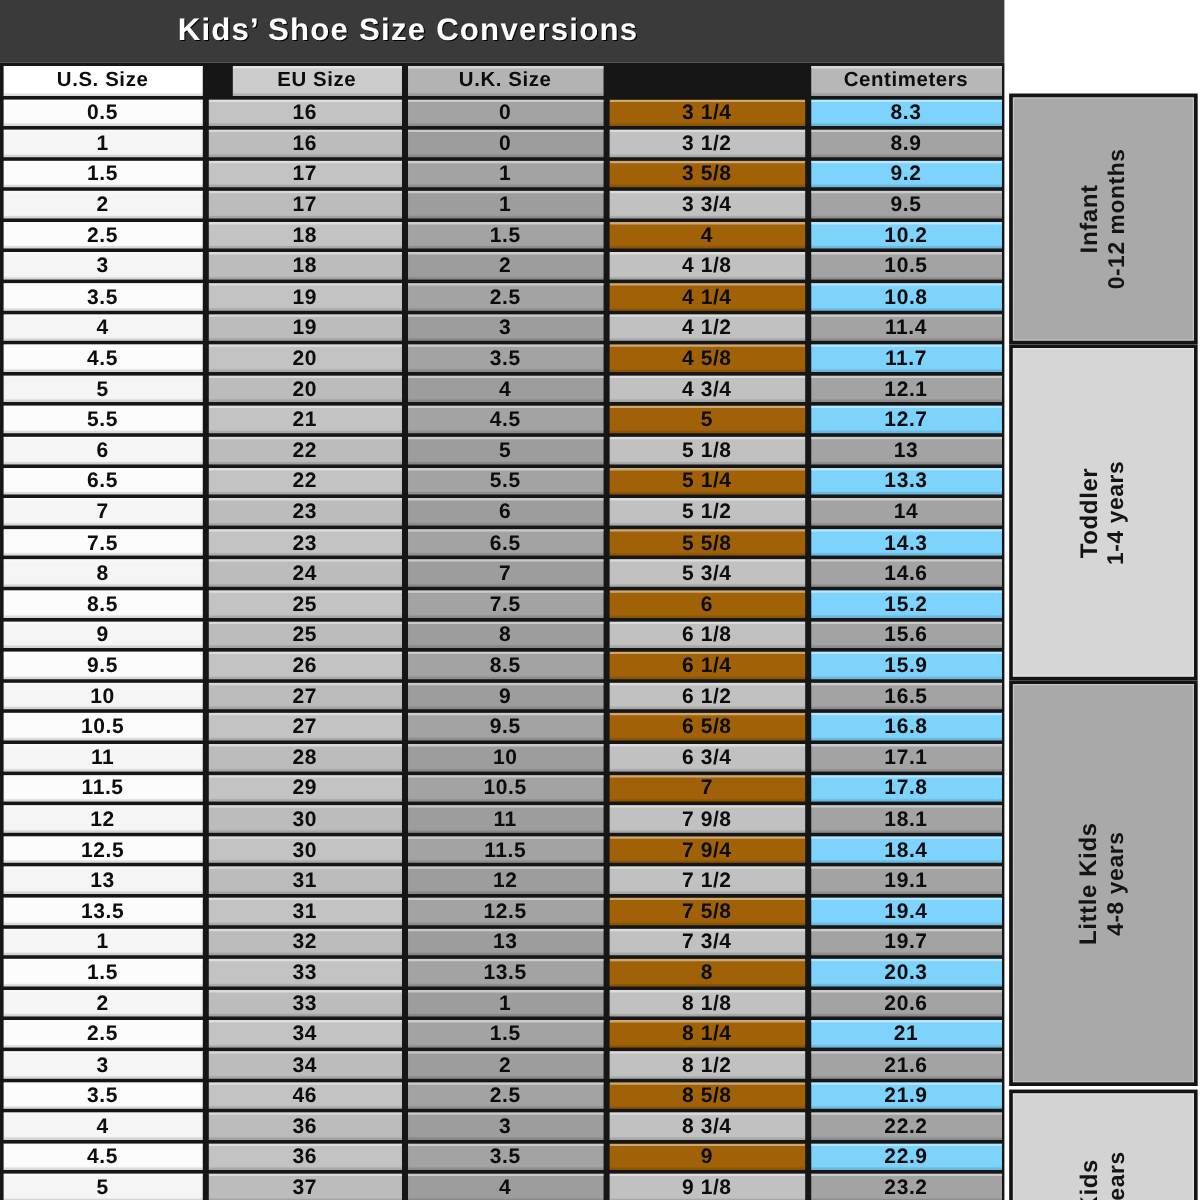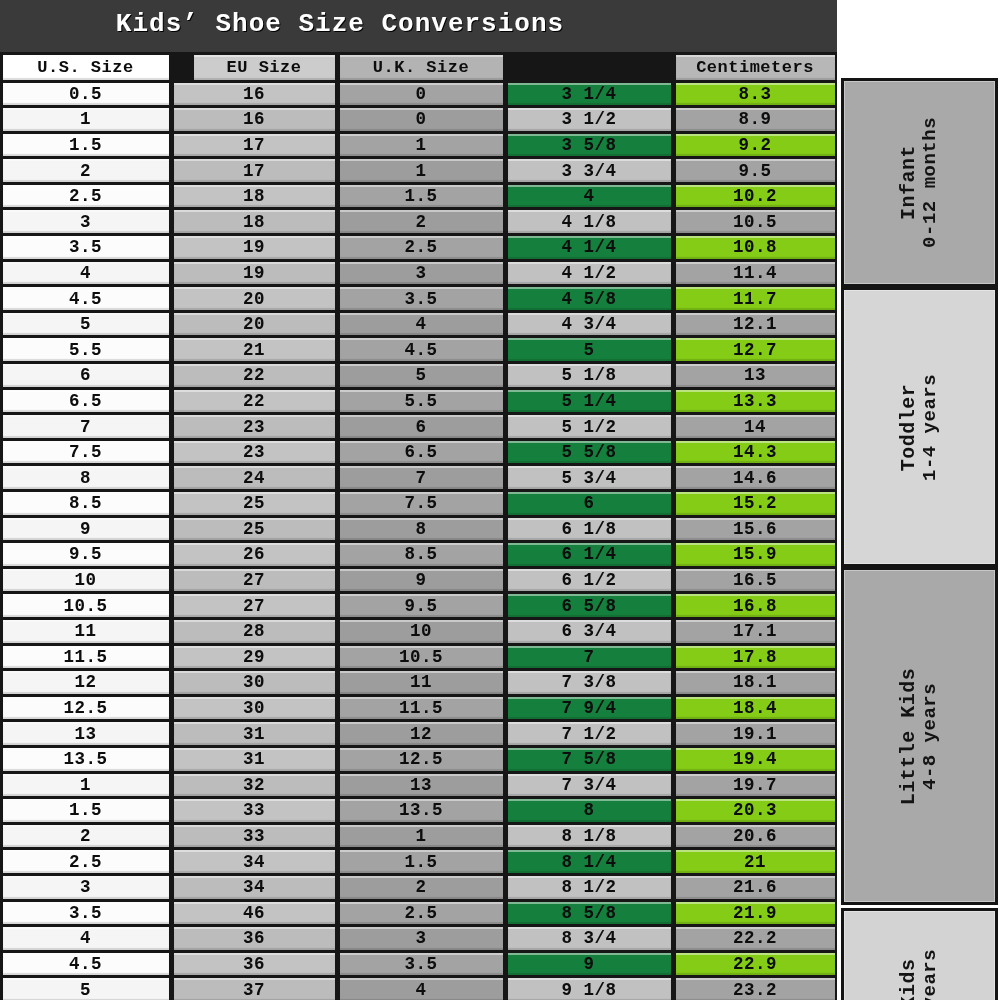--- a/index.html
+++ b/index.html
@@ -1,18 +1,18 @@
 <!DOCTYPE html>
 <html><head>
 <meta charset="utf-8">
 <style>
   html,body{margin:0;padding:0;}
   .page{
     position:relative;width:1000px;height:1000px;background:#ffffff;
-    overflow:hidden;font-family:Liberation Mono, monospace;
+    overflow:hidden;font-family:Liberation Sans, sans-serif;
   }
   .title-bar{
     position:absolute;left:0;top:0;width:837px;height:52px;background:#3a3a3a;
   }
   .page-title{
     position:absolute;left:0;top:9px;width:680px;text-align:center;
     color:#ffffff;font-size:26px;font-weight:bold;letter-spacing:1px;
     text-shadow:1px 1px 0 #000;
   }
   .size-table{
@@ -27,22 +27,22 @@
   .cell{
     display:flex;align-items:center;justify-content:center;
     font-weight:bold;font-size:17.5px;color:#0d0d0d;letter-spacing:0.5px;
     box-shadow:inset 0 2px 0 rgba(255,255,255,.45), inset 0 -2px 1px rgba(0,0,0,.14);
     white-space:nowrap;overflow:hidden;
   }
   .head{font-size:17px;}
   .c0{background:#fcfcfc;} .head.c0{background:#ffffff;}
   .c1{background:#c3c3c3;} .head.c1{background:#cccccc;margin-left:20px;}
   .c2{background:#a3a3a3;} .head.c2{background:#b3b3b3;text-align:center;}
-  .c3{background:#15803d;} .head.c3{background:#d6d6d6;margin-top:36px;}
-  .c4{background:#84cc16;} .head.c4{background:#b7b7b7;}
+  .c3{background:#a16207;} .head.c3{background:#d6d6d6;margin-top:36px;}
+  .c4{background:#7dd3fc;} .head.c4{background:#b7b7b7;}
   .alt.c0{background:#f5f5f5;}
   .alt.c1{background:#bcbcbc;}
   .alt.c2{background:#9d9d9d;}
   .alt.c3{background:#c1c1c1;}
   .alt.c4{background:#a3a3a3;}
   .band{
     position:absolute;left:841px;width:157px;box-sizing:border-box;
     border:3px solid #141414;
     display:flex;align-items:center;justify-content:center;
     box-shadow:inset 0 0 0 1px rgba(255,255,255,.35);
@@ -184,21 +184,21 @@
       <div class="cell c3 alt">6 3/4</div>
       <div class="cell c4 alt">17.1</div>
       <div class="cell c0">11.5</div>
       <div class="cell c1">29</div>
       <div class="cell c2">10.5</div>
       <div class="cell c3">7</div>
       <div class="cell c4">17.8</div>
       <div class="cell c0 alt">12</div>
       <div class="cell c1 alt">30</div>
       <div class="cell c2 alt">11</div>
-      <div class="cell c3 alt">7 3/8</div>
+      <div class="cell c3 alt">7 9/8</div>
       <div class="cell c4 alt">18.1</div>
       <div class="cell c0">12.5</div>
       <div class="cell c1">30</div>
       <div class="cell c2">11.5</div>
       <div class="cell c3">7 9/4</div>
       <div class="cell c4">18.4</div>
       <div class="cell c0 alt">13</div>
       <div class="cell c1 alt">31</div>
       <div class="cell c2 alt">12</div>
       <div class="cell c3 alt">7 1/2</div>

